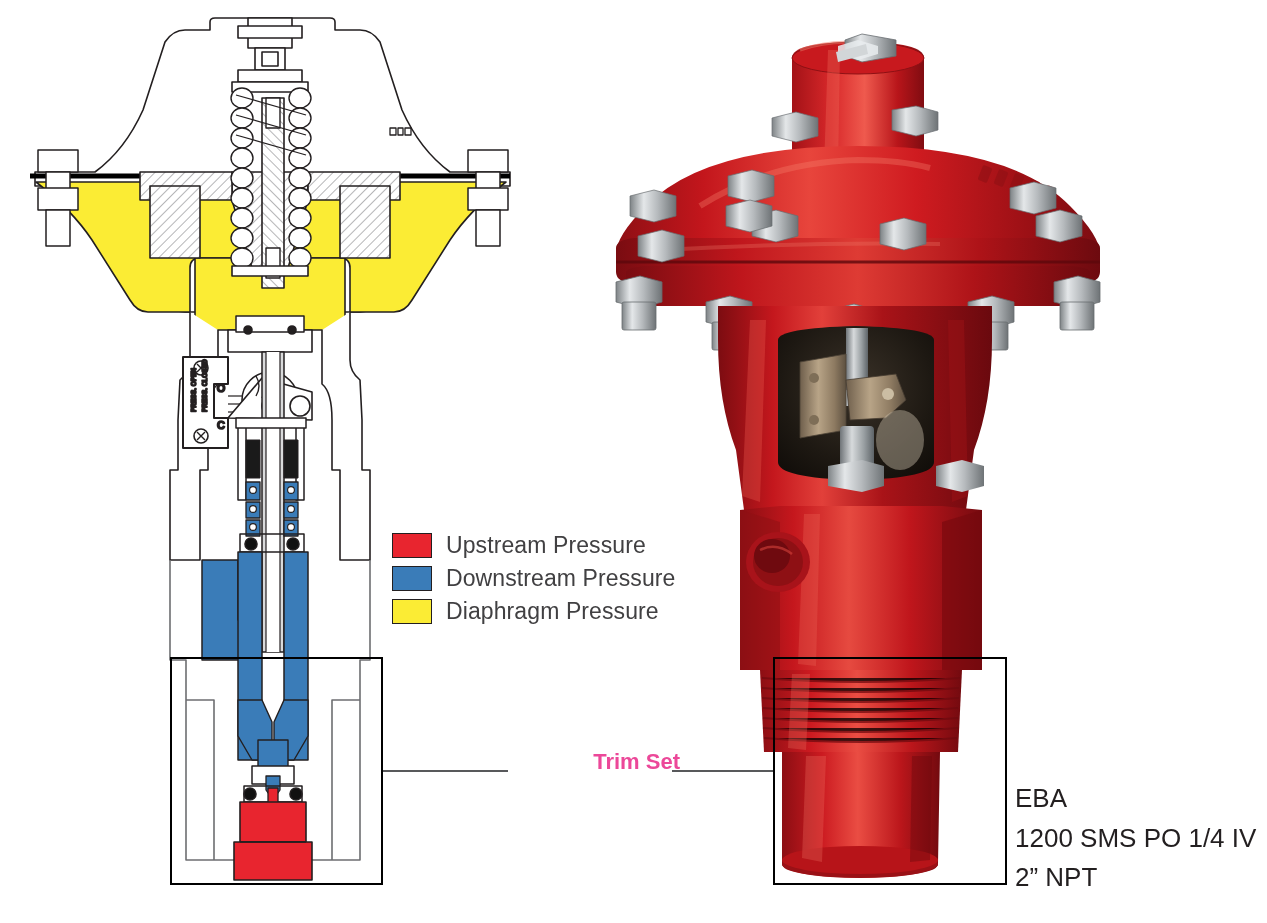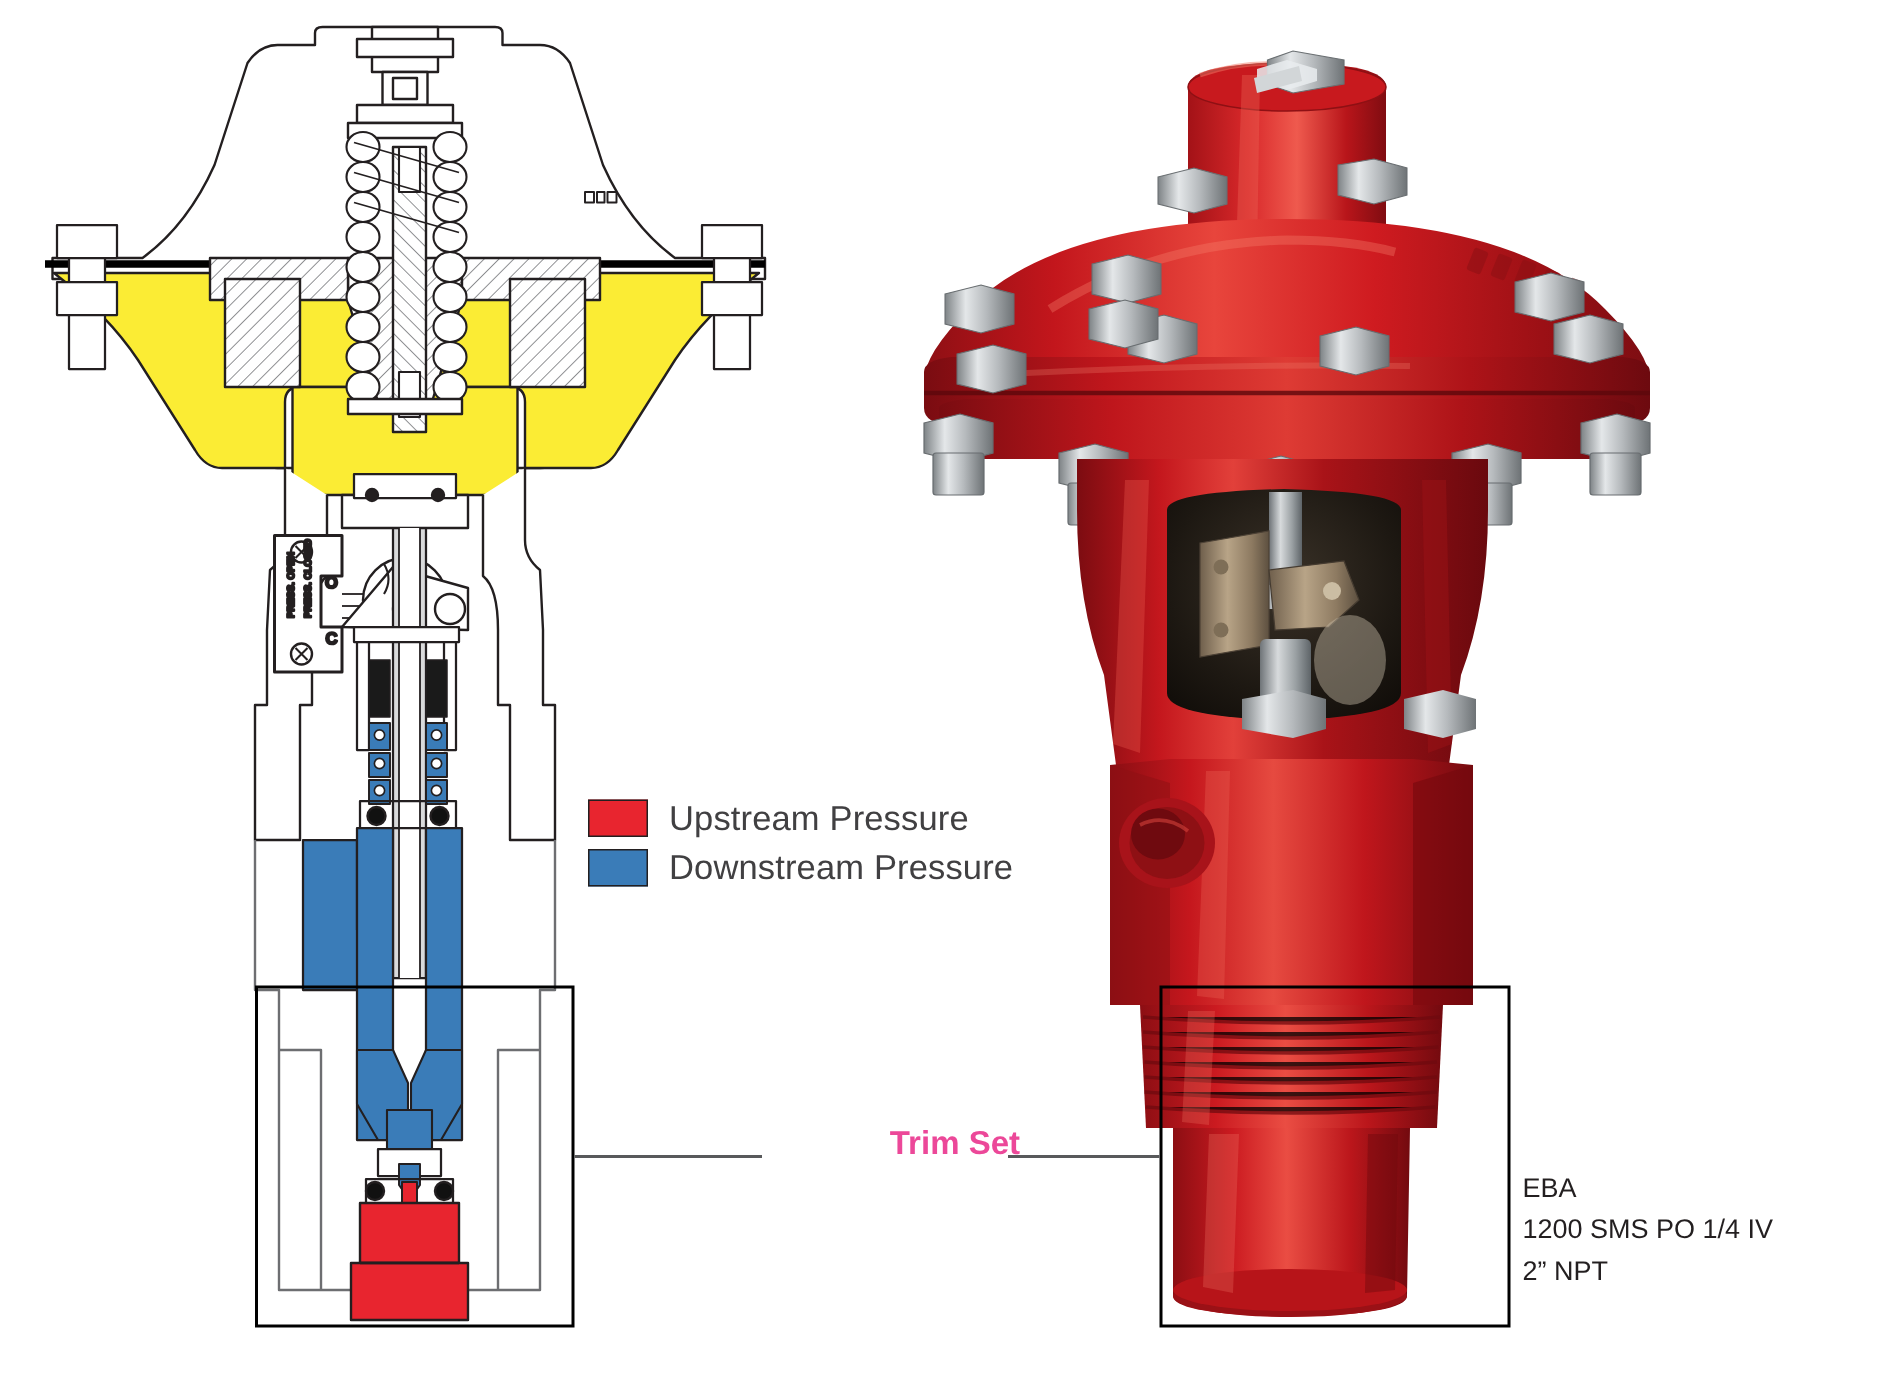--- a/index.html
+++ b/index.html
@@ -72,21 +72,21 @@
     font-size: 22px;
     font-weight: bold;
     color: #ec4899;
     line-height: 1.24;
   }
 
   .spec-label {
     position: absolute;
     left: 1015px;
     top: 779px;
-    font-size: 18px;
+    font-size: 26px;
     color: #231f20;
     line-height: 1.52;
     white-space: nowrap;
   }
 
   
   .figure { position: absolute; }
   #cutaway-figure { left: 0px;   top: 0px;  width: 540px;  height: 900px; }
   #photo-figure   { left: 600px; top: 10px; width: 560px;  height: 880px; }
   svg { display: block; overflow: visible; }
@@ -498,20 +498,24 @@
 
   <div class="legend">
     <div class="legend-row">
       <span class="legend-swatch" style="background:#e8252f"></span>
       <span class="legend-label">Upstream Pressure</span>
     </div>
     <div class="legend-row">
       <span class="legend-swatch" style="background:#3a7cb8"></span>
       <span class="legend-label">Downstream Pressure</span>
     </div>
+    <div class="legend-row">
+      <span class="legend-swatch" style="background:#fbec34"></span>
+      <span class="legend-label">Diaphragm Pressure</span>
+    </div>
   </div>
 
   <div class="callout-box" id="callout-left"></div>
   <div class="callout-box" id="callout-right"></div>
   <div class="leader-line" id="leader-left"></div>
   <div class="leader-line" id="leader-right"></div>
 
   <div class="trim-label">
     <div>Trim Set</div>
   </div>

